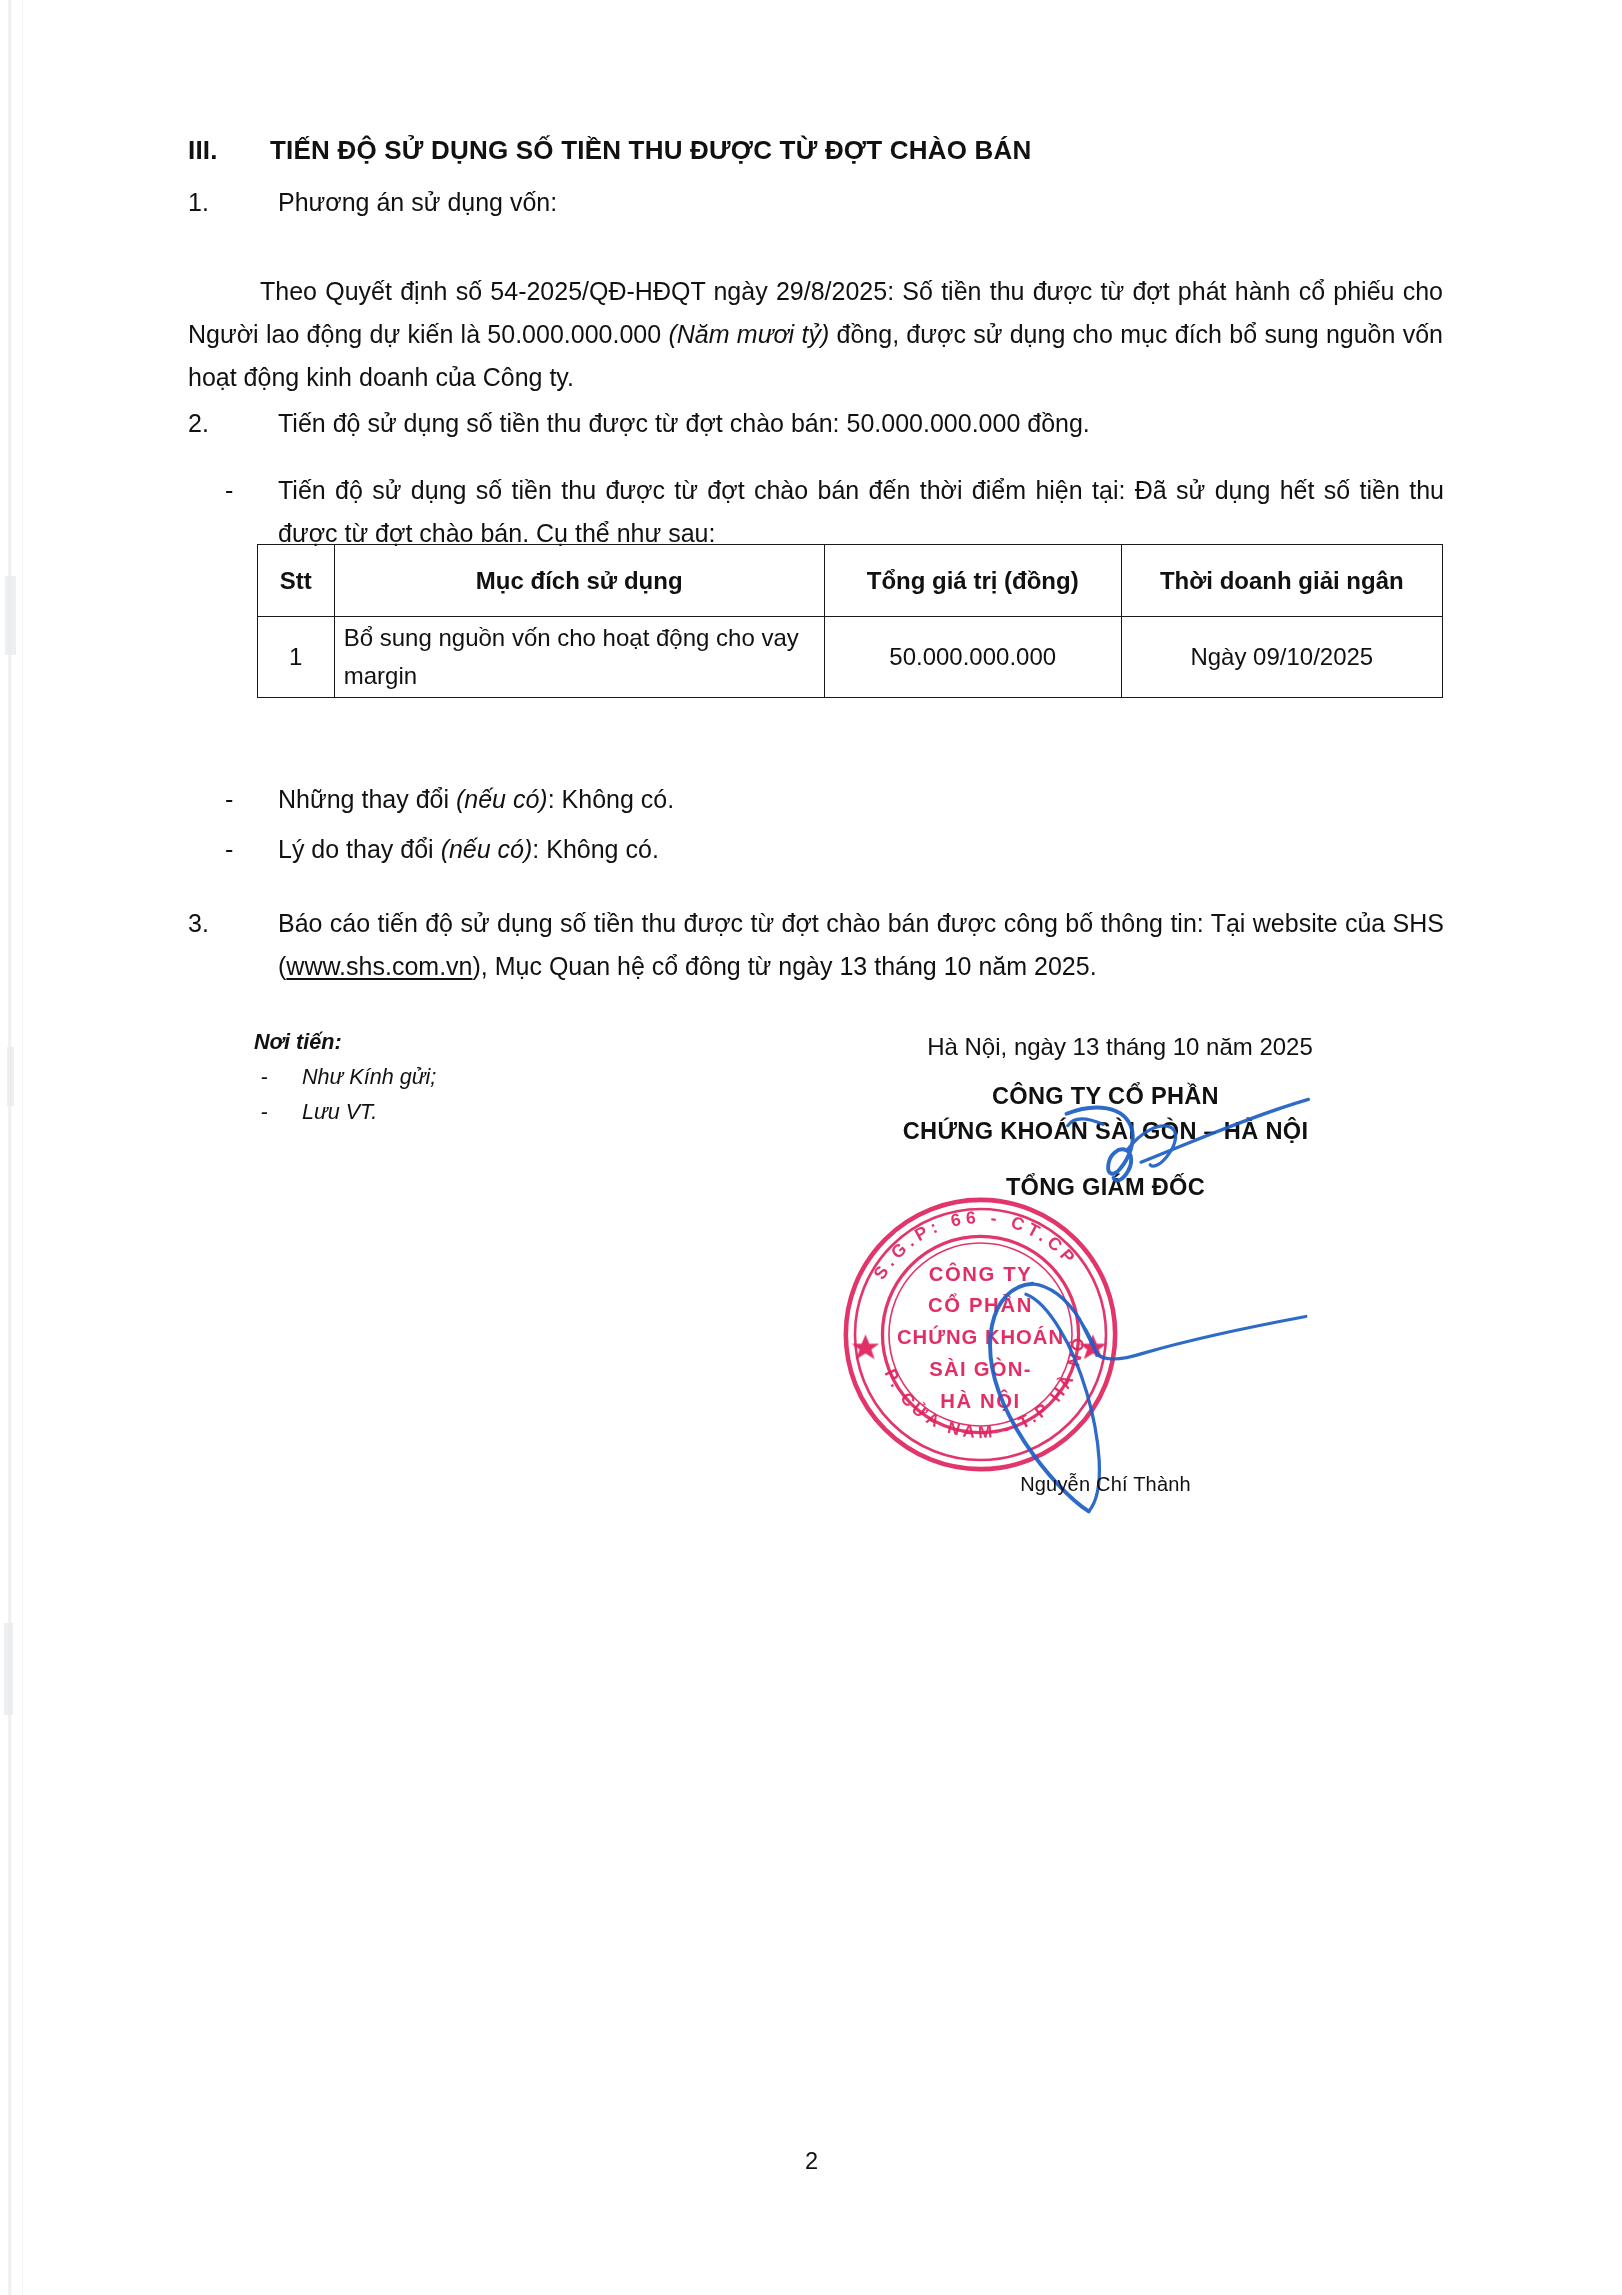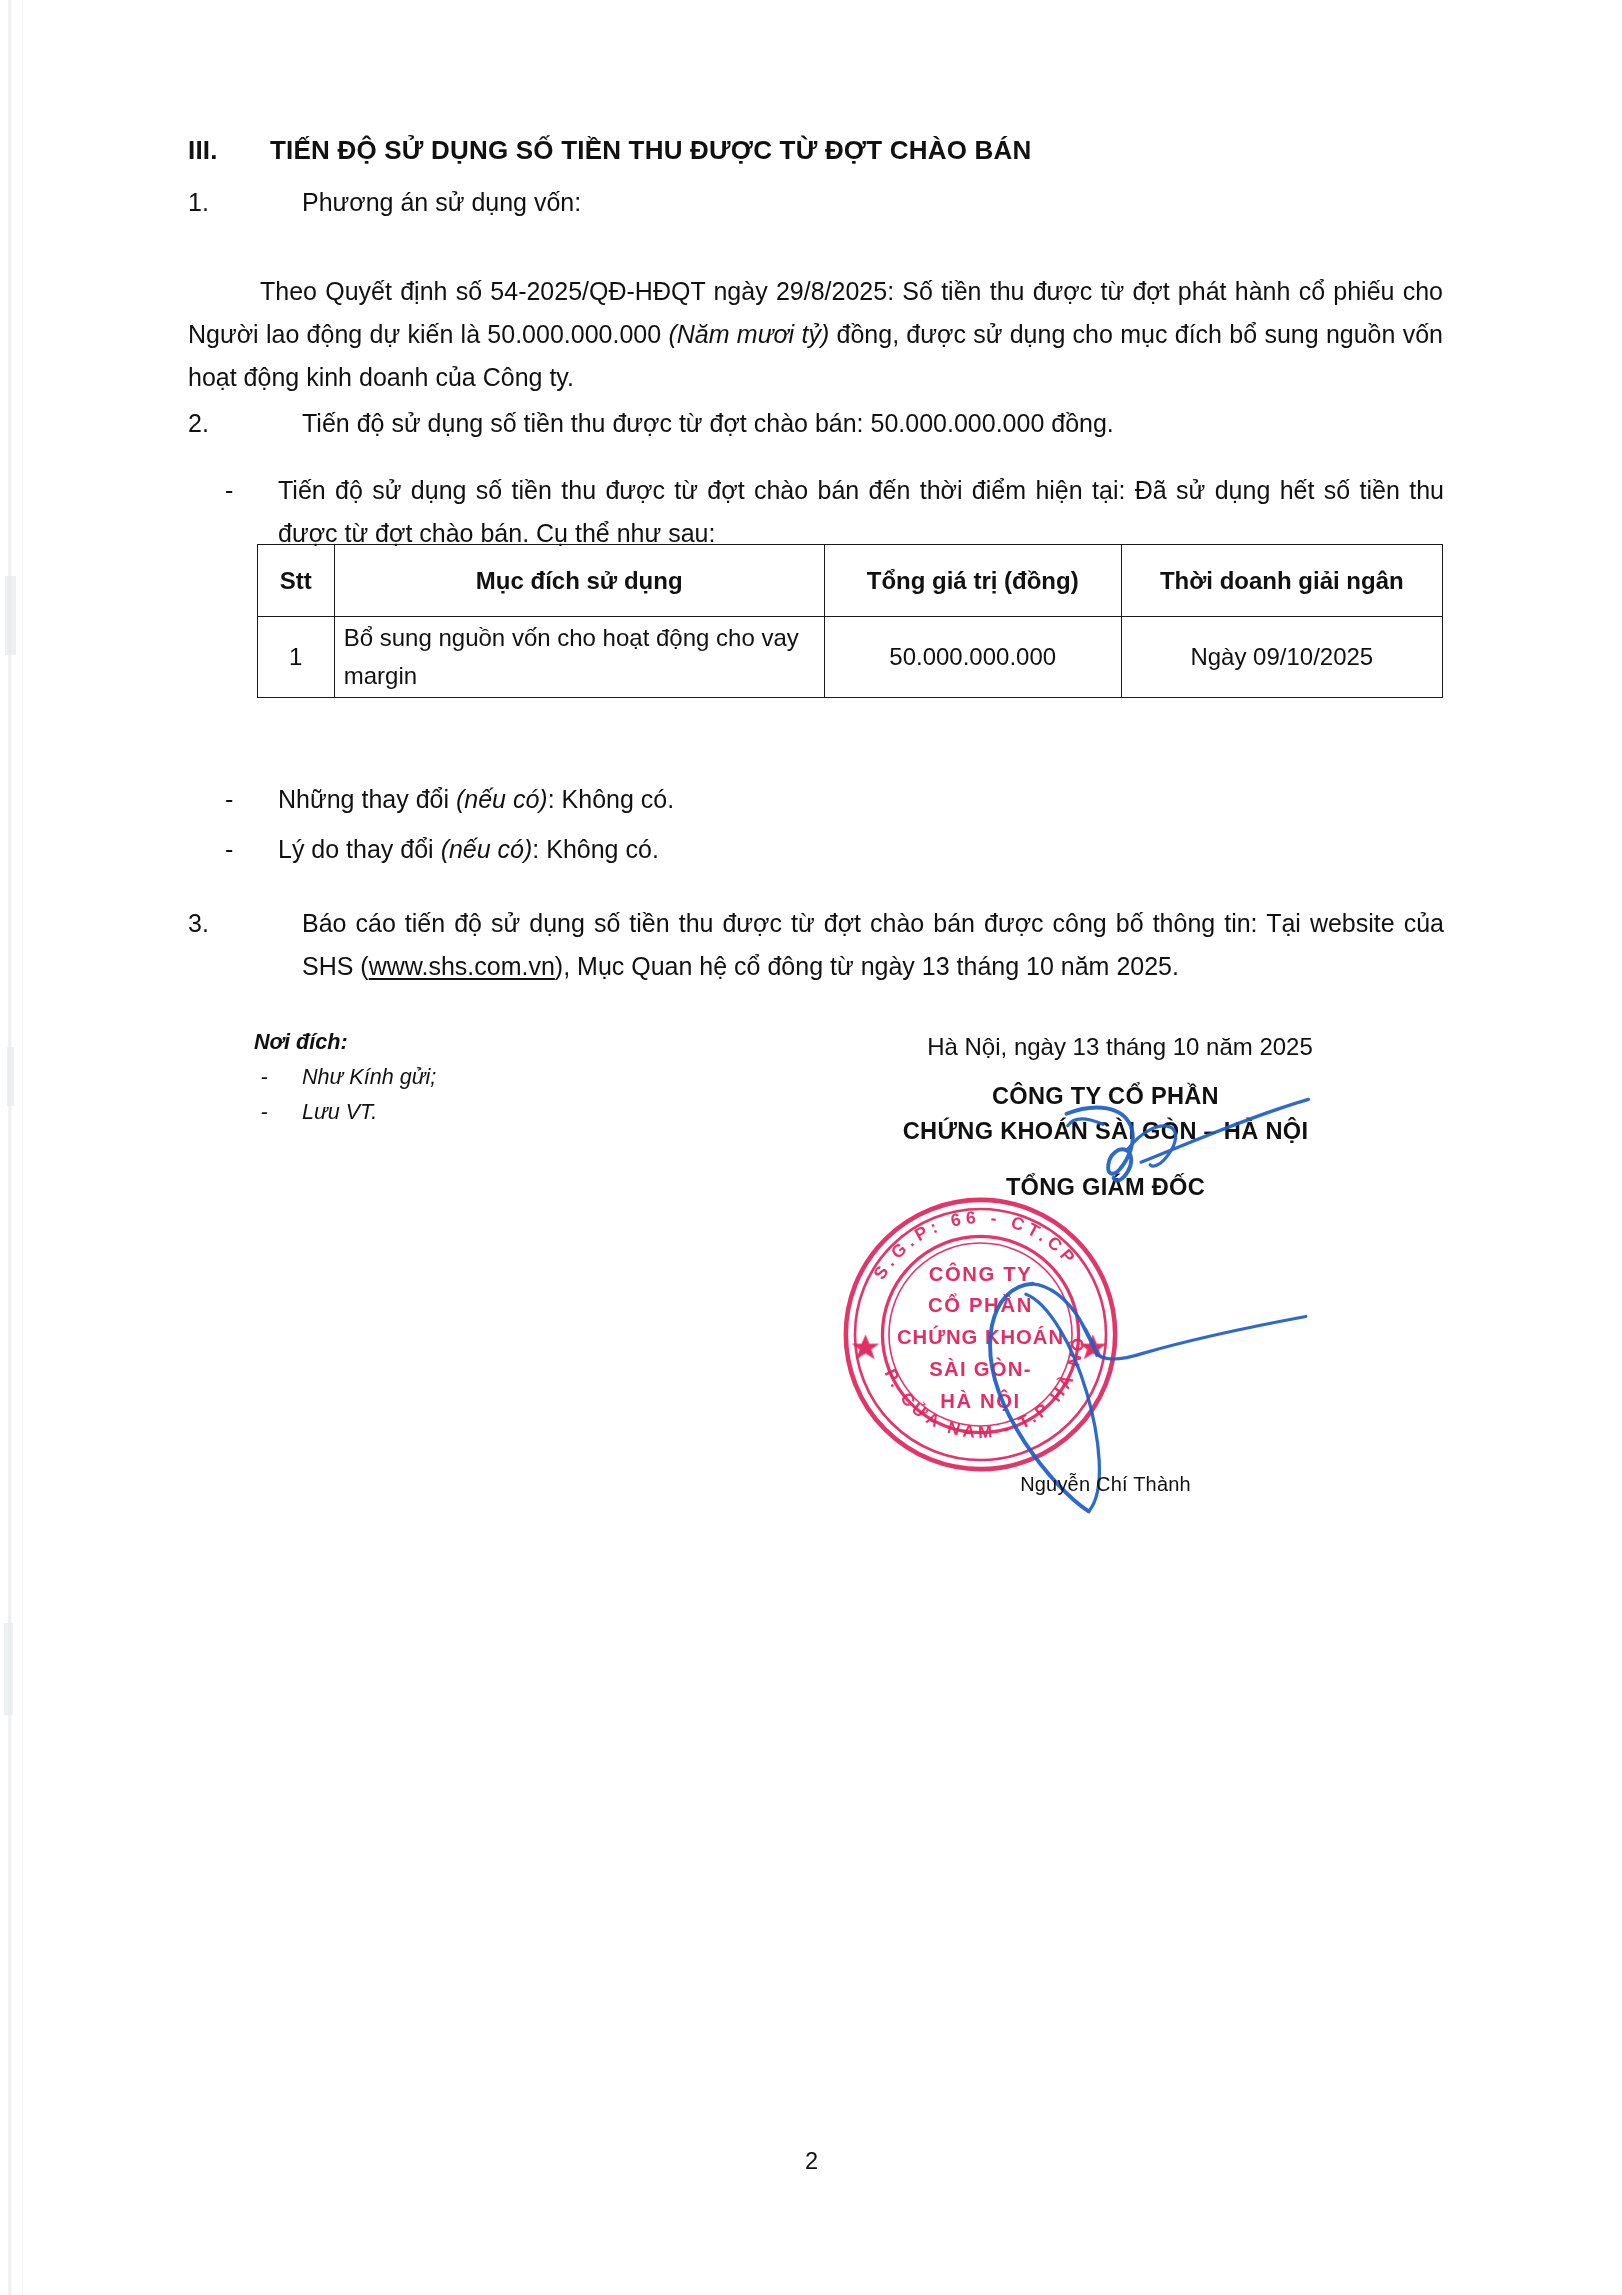--- a/index.html
+++ b/index.html
@@ -56,21 +56,21 @@
   }
   .item .marker {
     position: absolute;
     left: 0;
     top: 0;
     width: 65px;
     text-align: left;
   }
   .item .body {
     display: block;
-    margin-left: 114px;
+    margin-left: 90px;
     text-align: justify;
   }
   .item-1 { left: 188px; top: 181px; }
   .item-2 { left: 188px; top: 402px; }
   .item-3 { left: 188px; top: 902px; }
 
   .para {
     position: absolute;
     left: 188px;
     top: 270px;
@@ -276,21 +276,21 @@
     <span class="marker">-</span>
     <span class="body"><span>Lý do thay đổi </span><em class="it">(nếu có)</em><span>: Không có.</span></span>
   </div>
 
   <div class="item item-3">
     <span class="marker">3.</span>
     <span class="body"><span>Báo cáo tiến độ sử dụng số tiền thu được từ đợt chào bán được công bố thông tin: Tại website của SHS (</span><span class="underline-link">www.shs.com.vn</span><span>), Mục Quan hệ cổ đông từ ngày 13 tháng 10 năm 2025.</span></span>
   </div>
 
   <div class="noi-nhan">
-    <div class="title">Nơi đích:</div>
+    <div class="title">Nơi tiến:</div>
     <ul>
       <li>
         <span class="mk">-</span>
         <span>Như Kính gửi;</span>
       </li>
       <li>
         <span class="mk">-</span>
         <span>Lưu VT.</span>
       </li>
     </ul>

